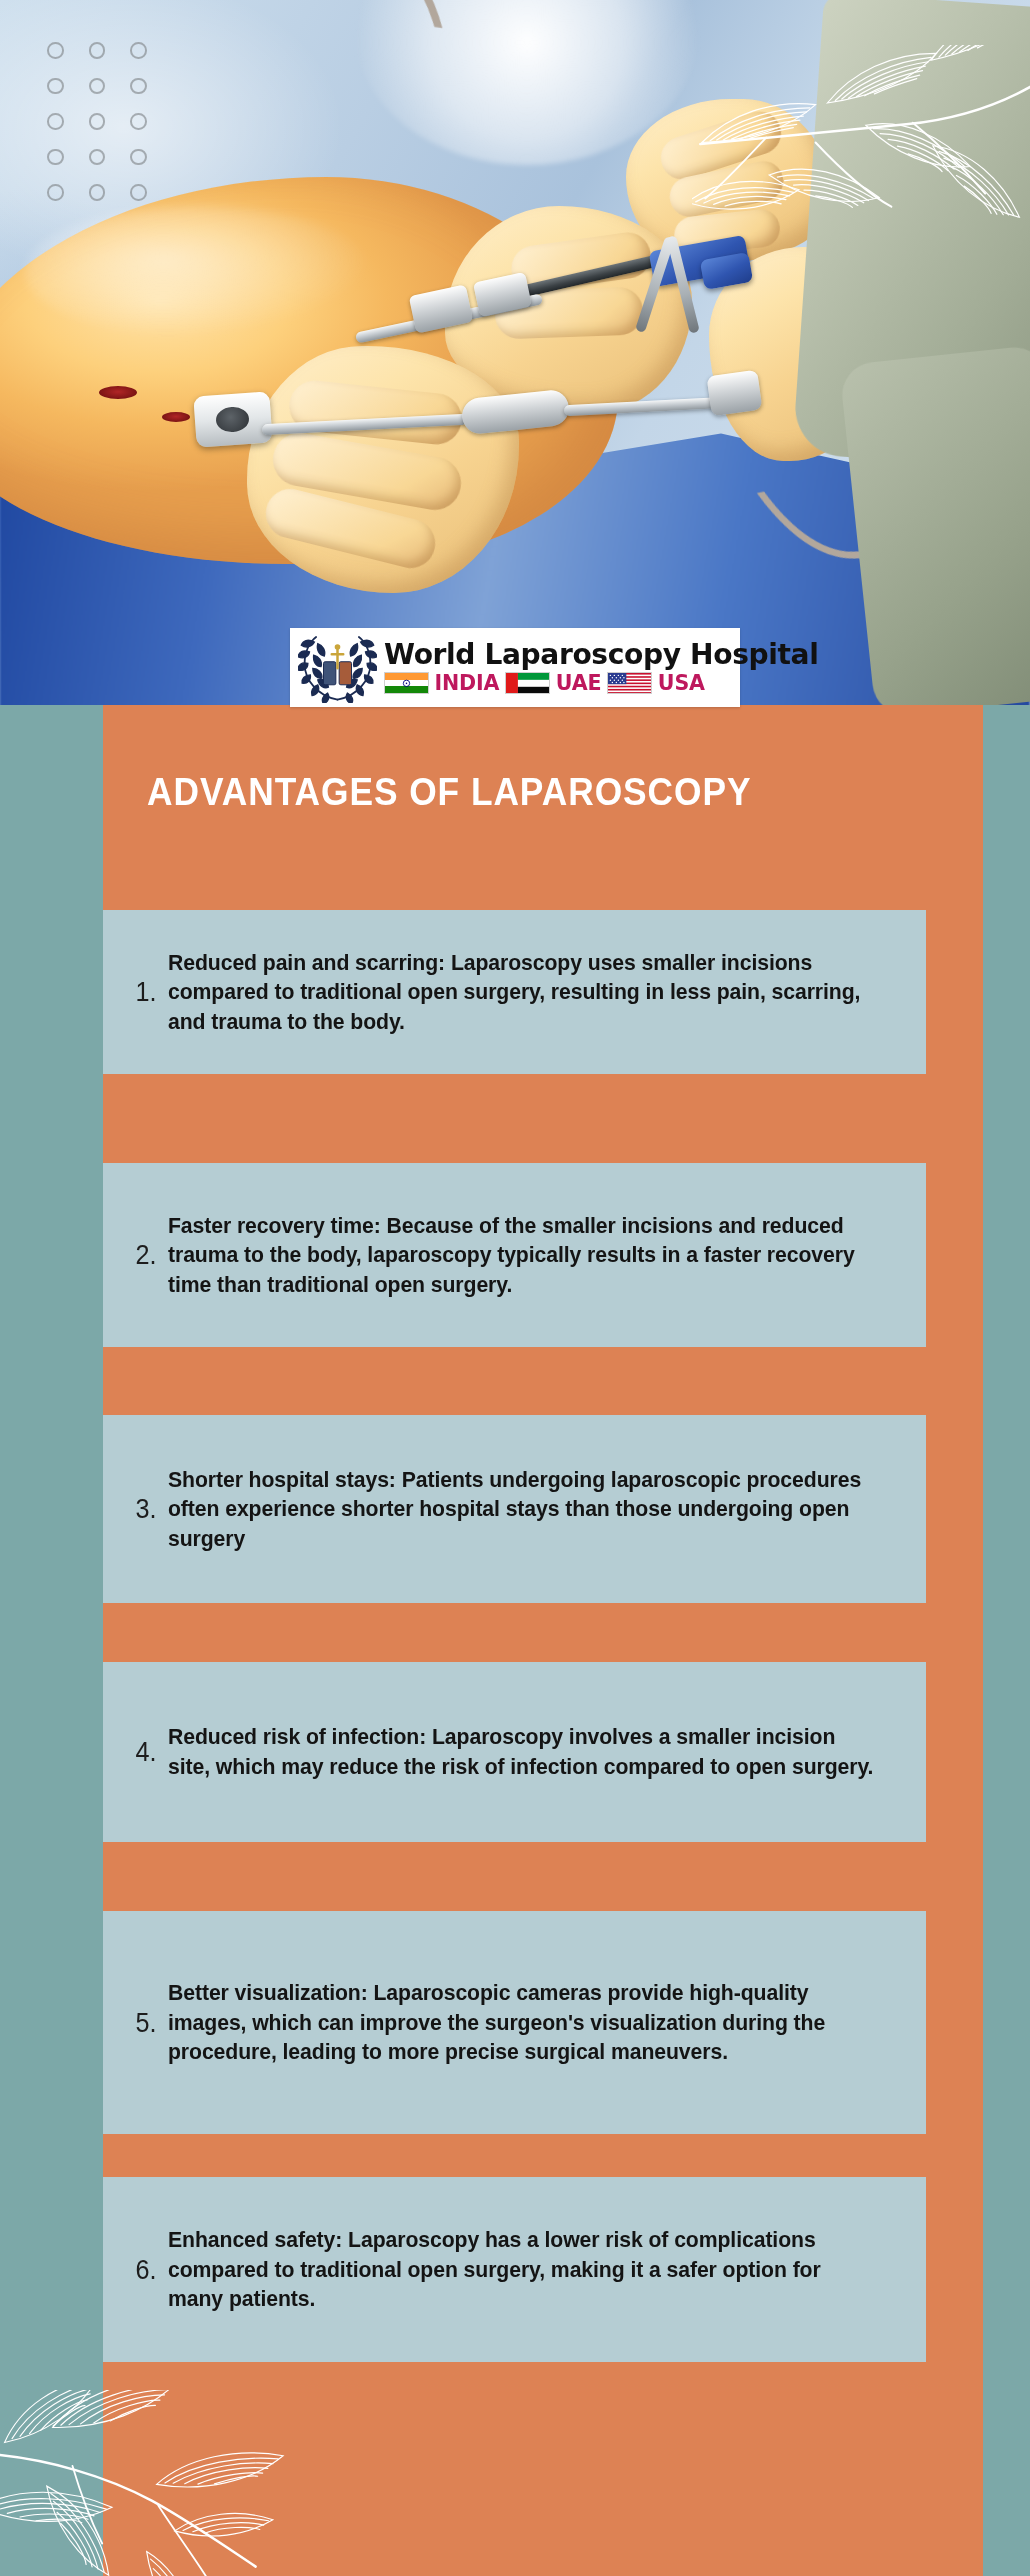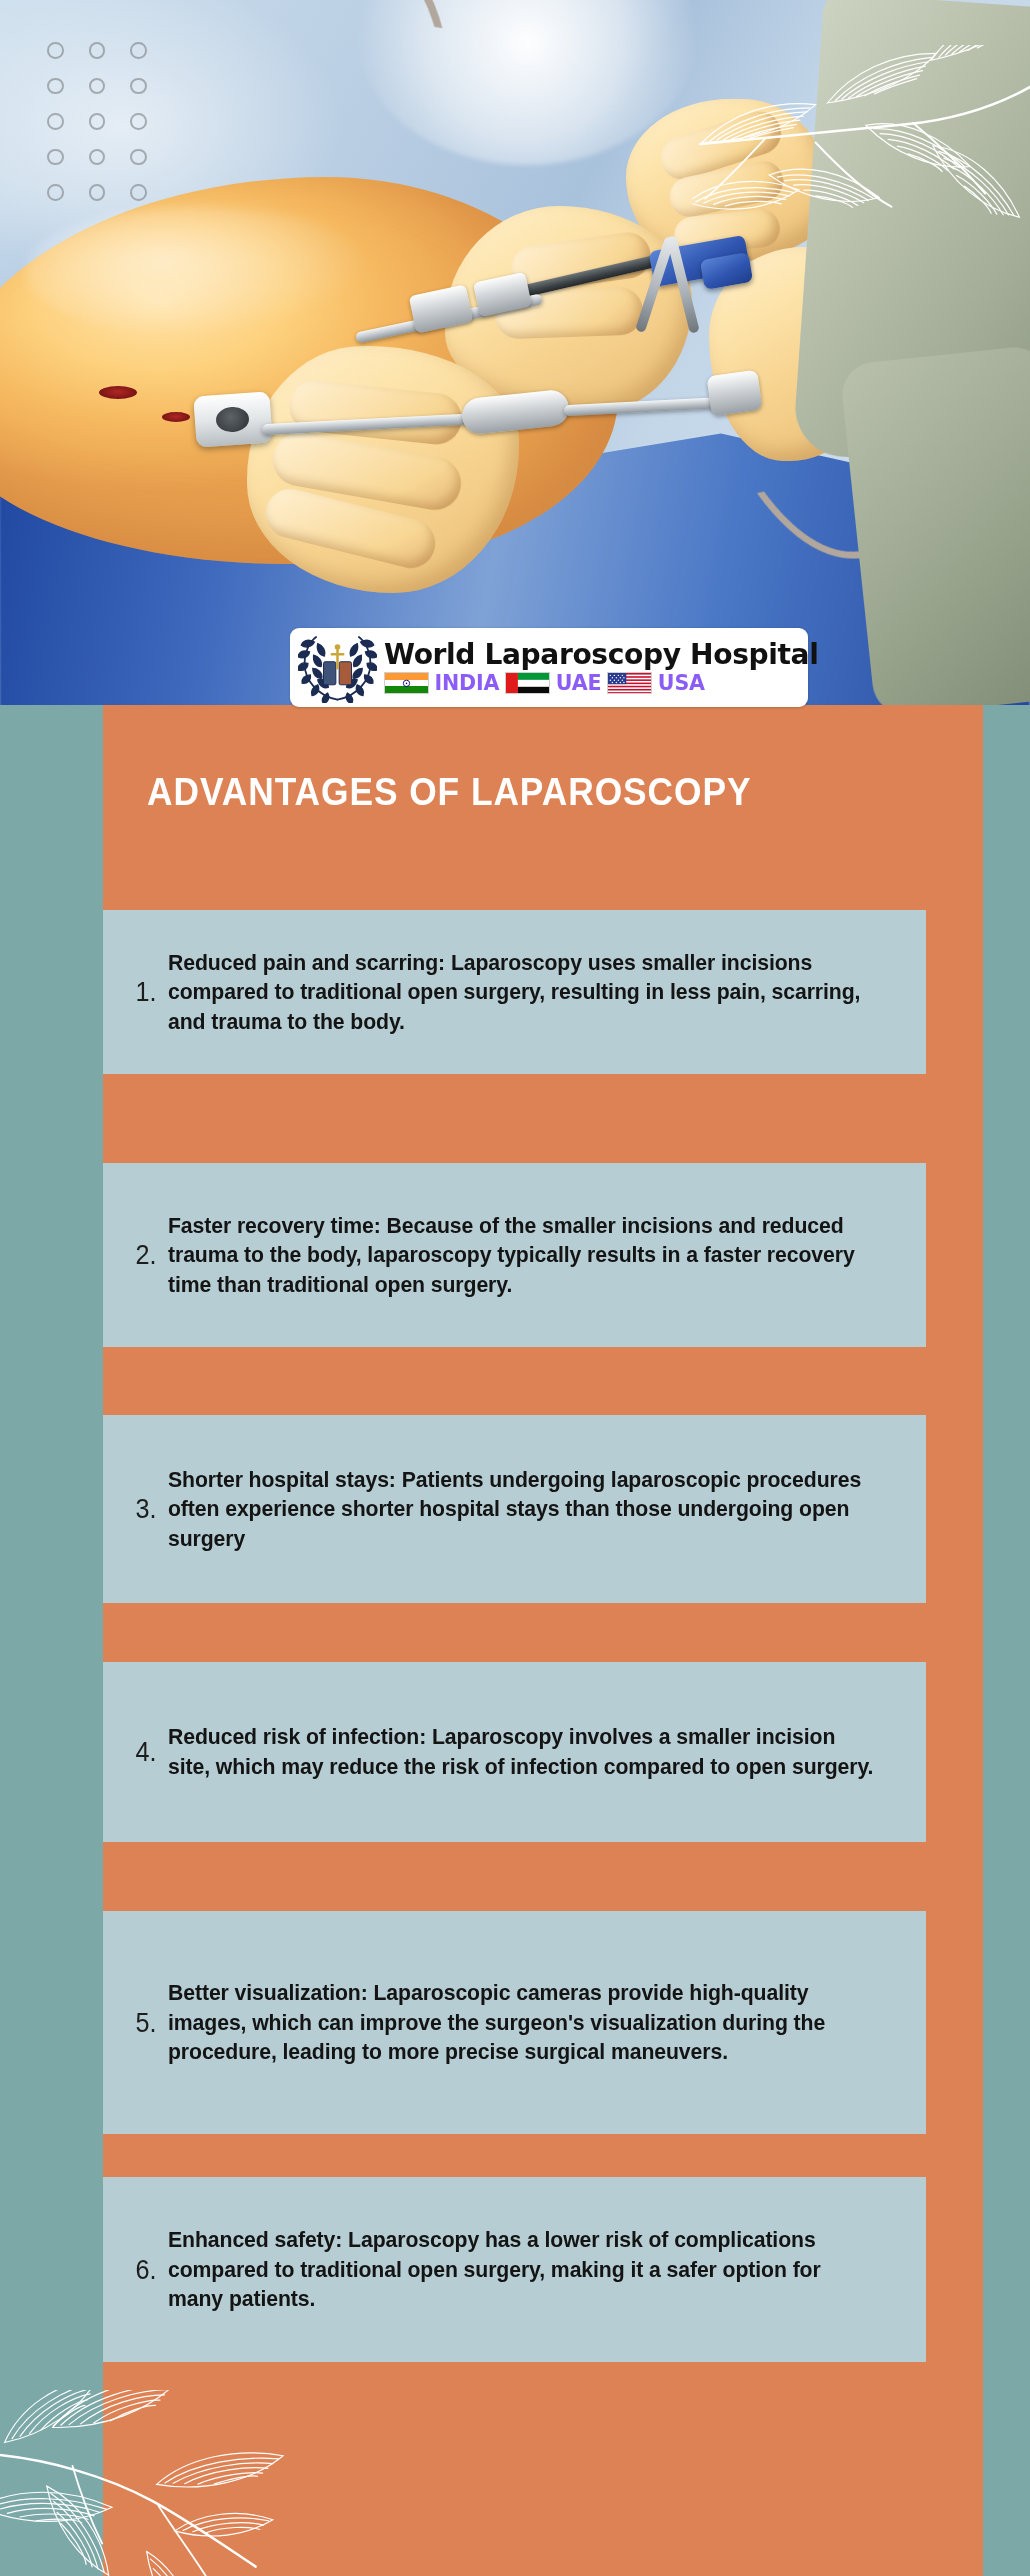--- a/index.html
+++ b/index.html
@@ -157,40 +157,39 @@
     width:16.5px; height:16.5px; border-radius:50%;
     border:2.5px solid rgba(128,132,136,.62);
   }
 
   
   .sprig-tr { position:absolute; right:-8.2px; top:45px; width:346px; height:190px; }
   .sprig-bl { position:absolute; left:-10px; bottom:-8.2px; width:297px; height:194px; }
 
   
   .logo-box {
-    position:absolute; left:290px; top:628px; width:518px; height:79px;
+    position:absolute; left:290px; top:628px; width:450px; height:79px;
     background:#fff; z-index:9;
     display:flex; align-items:center; padding:4.1px 6.6px 4.1px 8.2px; gap:6.6px;
     box-shadow:0 0.8px 2.5px rgba(0,0,0,.18);
-    border-radius:9px;
   }
   .crest { width:79px; height:71px; flex:0 0 79px; position:relative; }
   .logo-right { flex:1; display:flex; flex-direction:column; justify-content:center; }
   .logo-title {
     font-family:"DejaVu Sans", sans-serif;
     font-weight:700; font-size:29px; line-height:.98; color:#111;
     letter-spacing:-0.4px; white-space:nowrap;
     transform:scaleX(.97); transform-origin:left center;
   }
   .logo-countries { display:flex; align-items:center; gap:5.8px; margin-top:2.5px; }
   .flag { width:45px; height:21.4px; flex:0 0 45px; border:0.8px solid #cfcfcf; position:relative; overflow:hidden; }
   .flag-in i { position:absolute; left:0; right:0; height:33.34%; }
   .country {
     font-family:"DejaVu Sans", sans-serif;
-    font-weight:700; font-size:20.6px; color:#8b5cf6; letter-spacing:-0.2px;
+    font-weight:700; font-size:20.6px; color:#be185d; letter-spacing:-0.2px;
   }
 
   
   .orange-panel {
     position:absolute; left:103px; top:705px; width:880px; height:1871px;
     background:#DD8254;
   }
 
   
   .title {

